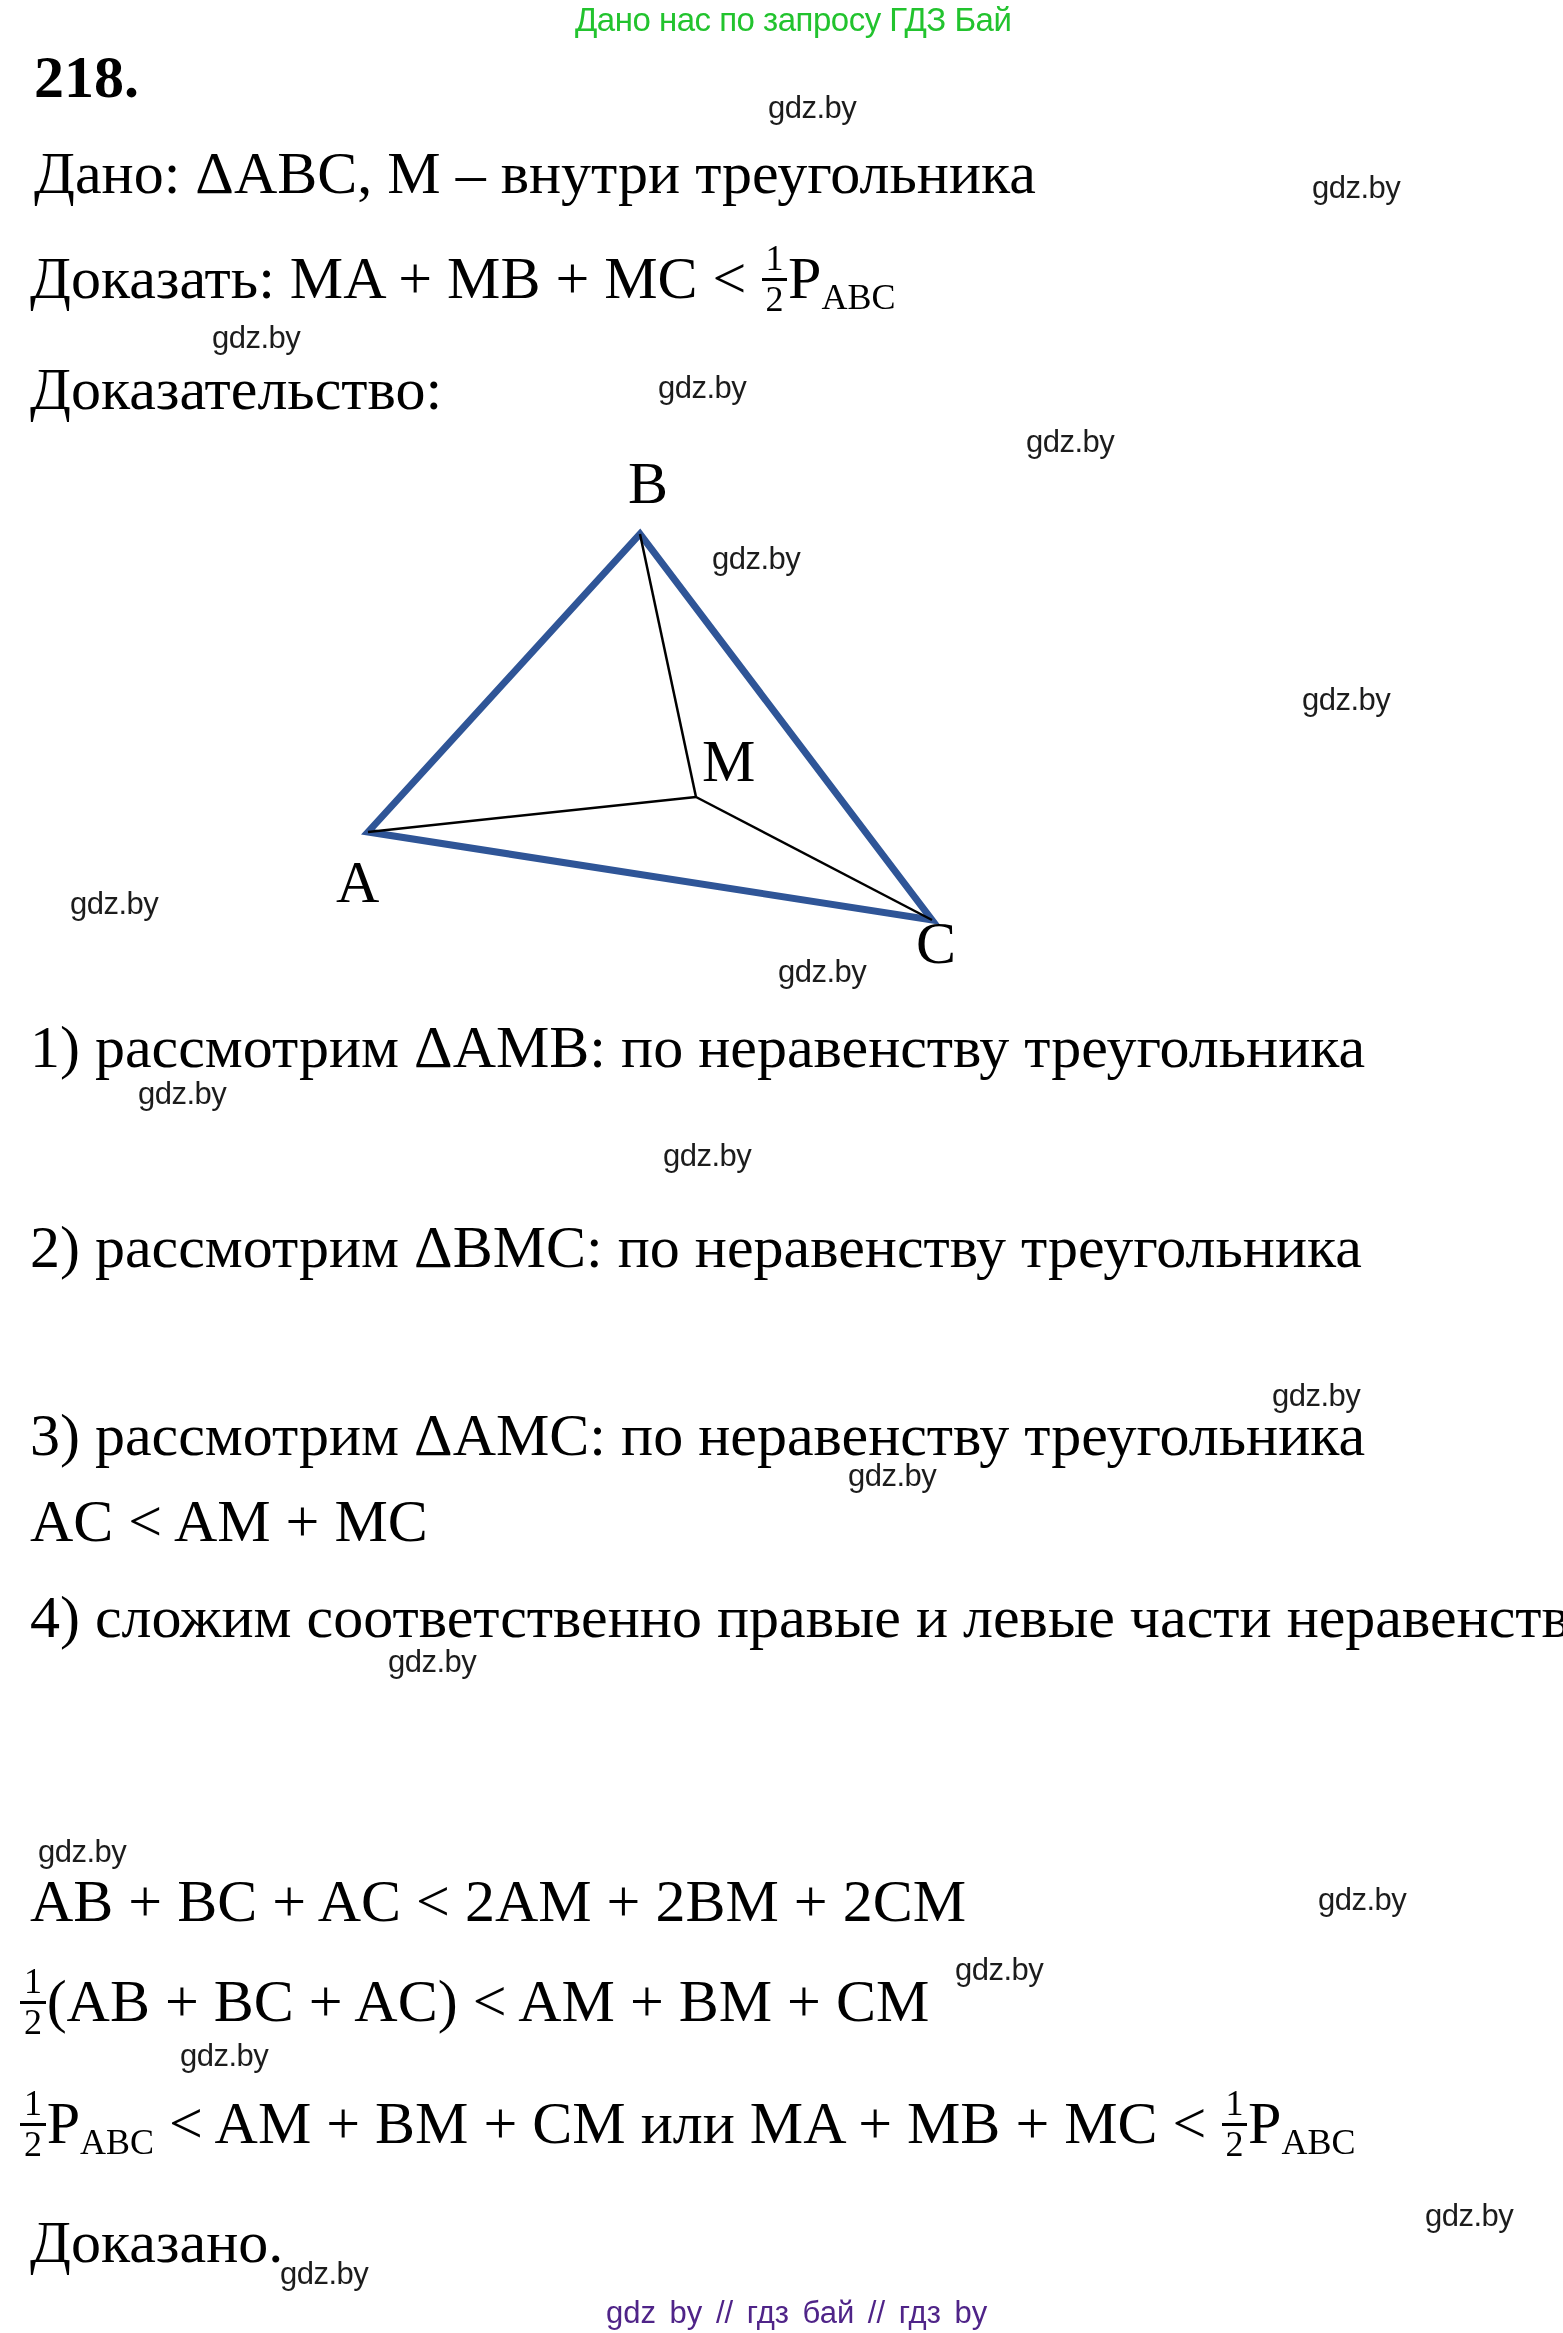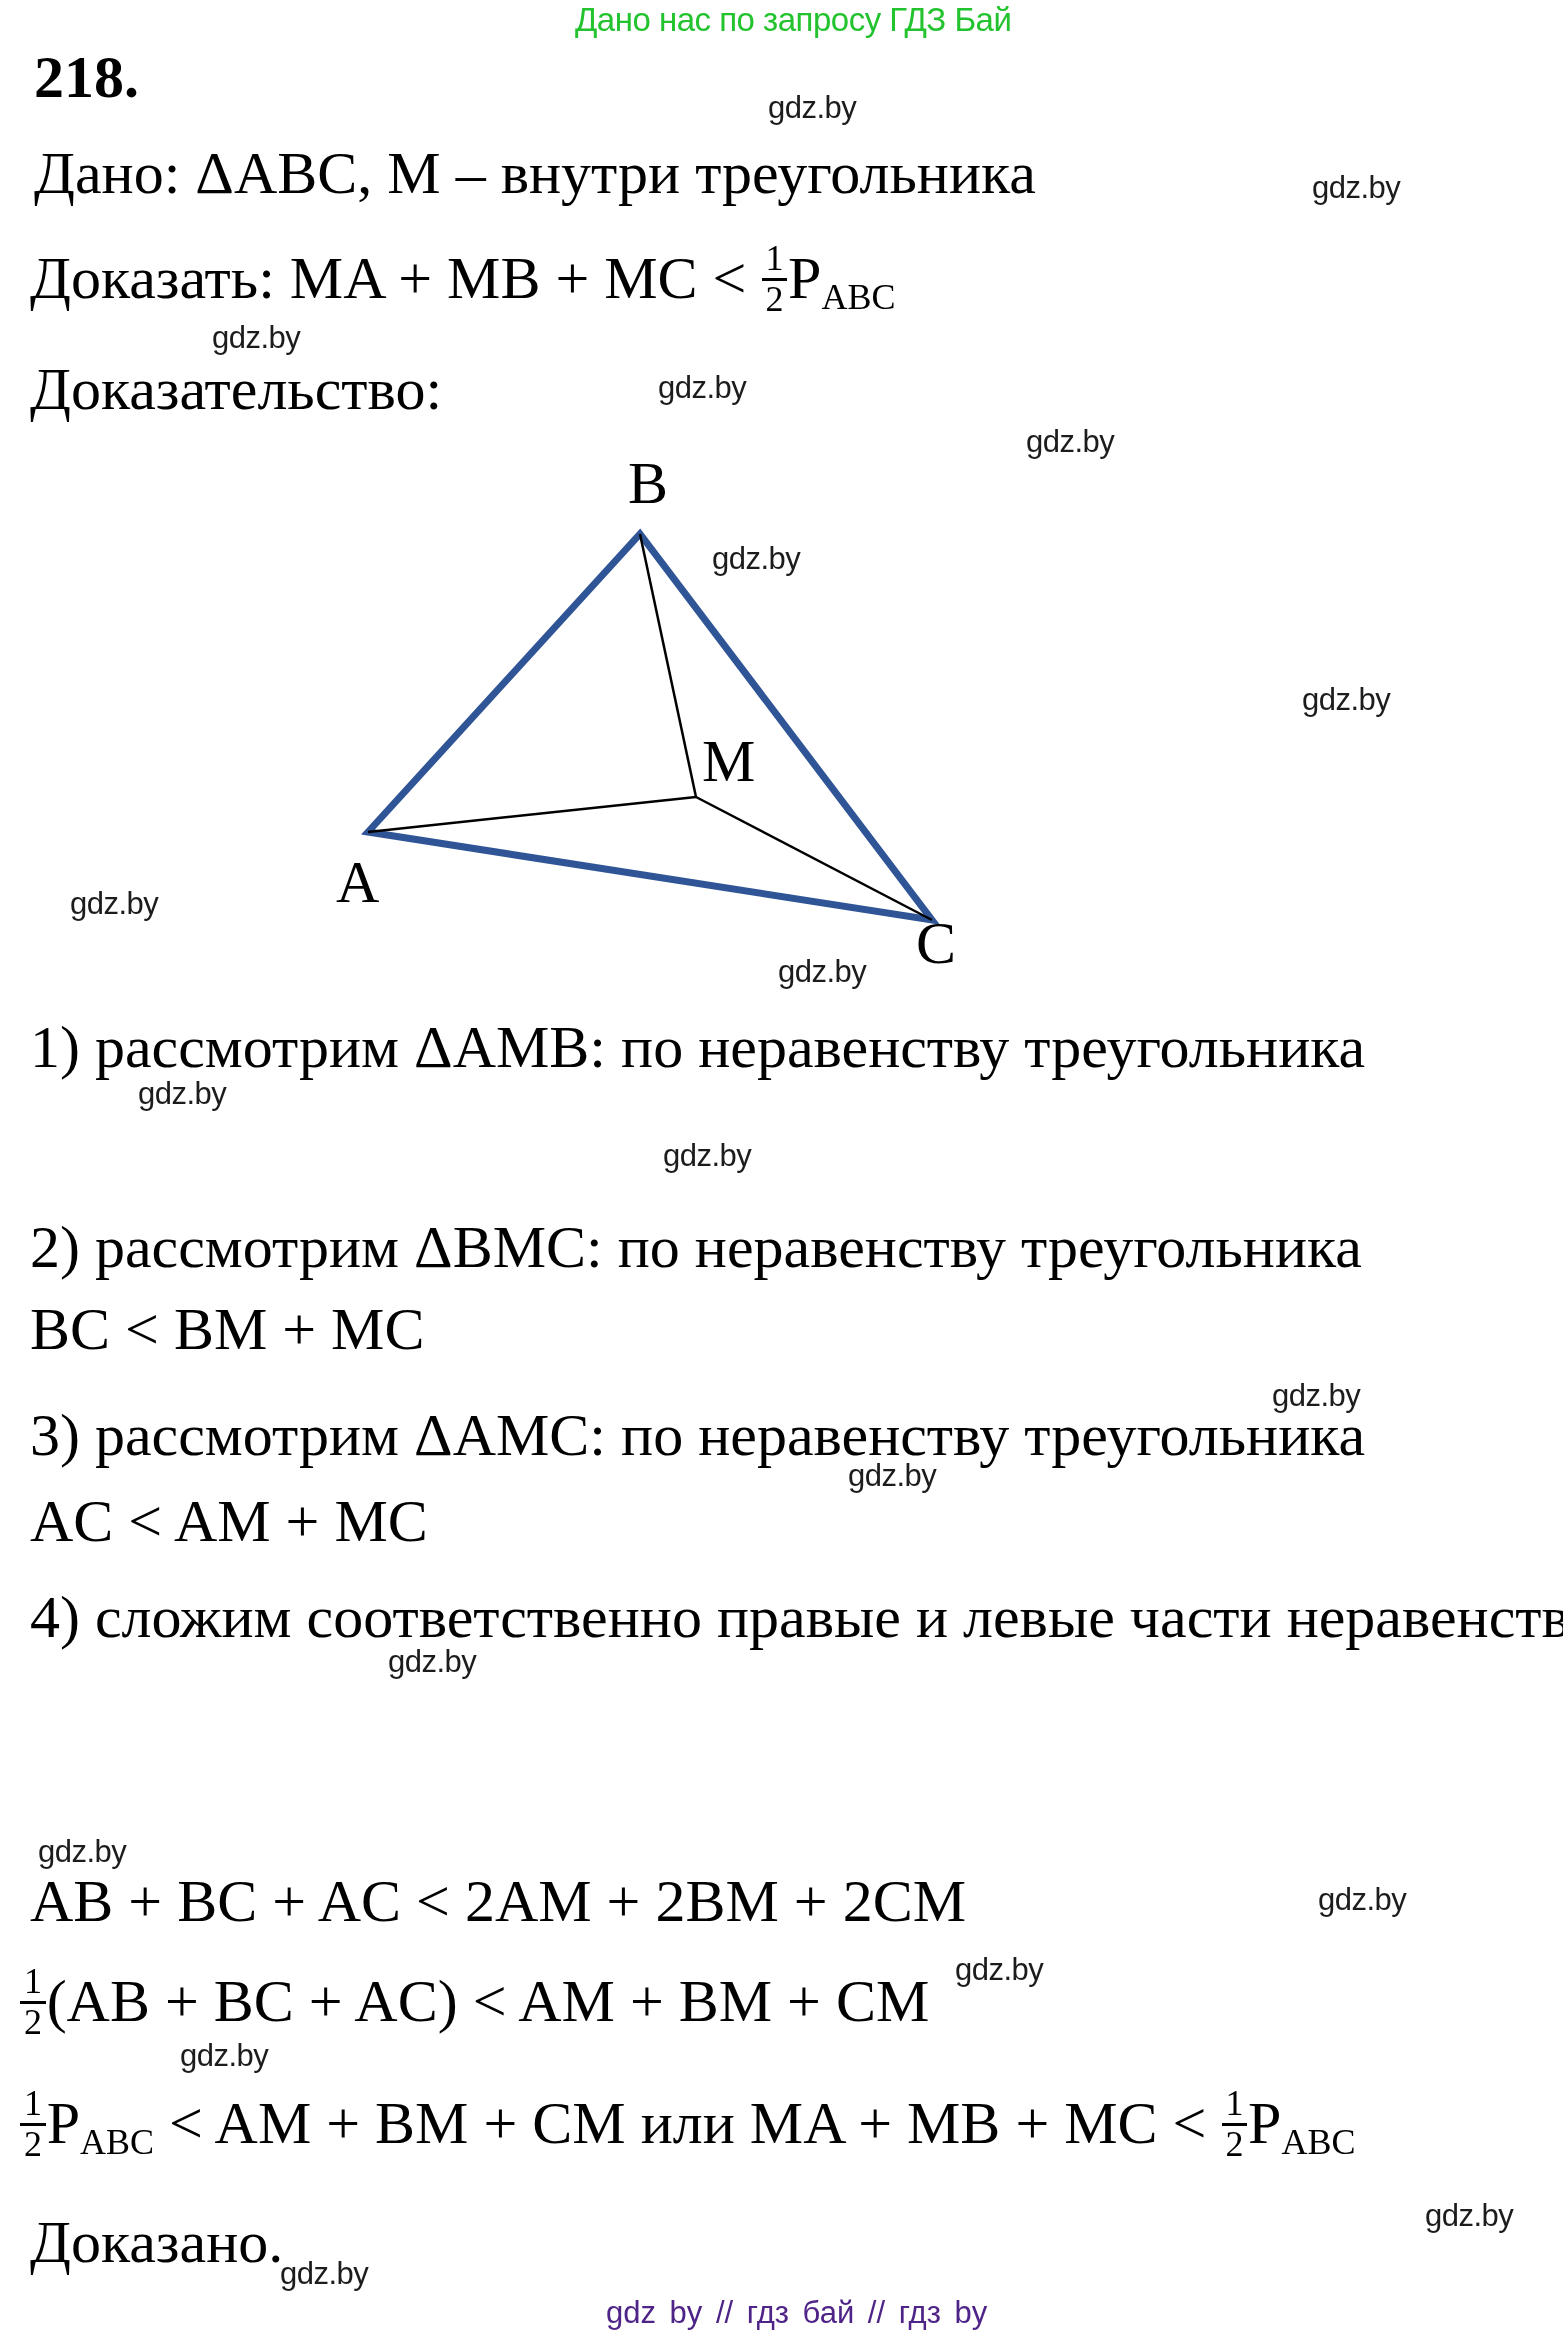--- a/index.html
+++ b/index.html
@@ -54,21 +54,20 @@
   </svg>
 
   <div class="vlabel" style="left:628px;top:453px;">B</div>
   <div class="vlabel" style="left:336px;top:852px;">A</div>
   <div class="vlabel" style="left:916px;top:913px;">C</div>
   <div class="vlabel" style="left:702px;top:731px;">M</div>
 
   <div class="line" style="left:30px;top:1014px;">1) рассмотрим ΔAMB: по неравенству треугольника</div>
 
   <div class="line" style="left:30px;top:1214px;">2) рассмотрим ΔBMC: по неравенству треугольника</div>
-  <div class="line" style="left:30px;top:1296px;">BC &lt; BM + MC</div>
 
   <div class="line" style="left:30px;top:1402px;">3) рассмотрим ΔAMC: по неравенству треугольника</div>
   <div class="line" style="left:30px;top:1488px;">AC &lt; AM + MC</div>
 
   <div class="line" style="left:30px;top:1584px;">4) сложим соответственно правые и левые части неравенств</div>
 
   <div class="line" style="left:30px;top:1868px;">AB + BC + AC &lt; 2AM + 2BM + 2CM</div>
 
   <div class="line" style="left:20px;top:1963px;"><span class="frac"><span class="num">1</span><span class="den">2</span></span>(AB + BC + AC) &lt; AM + BM + CM</div>
   <div class="line" style="left:20px;top:2085px;"><span class="frac"><span class="num">1</span><span class="den">2</span></span>P<span class="ssub">ABC</span> &lt; AM + BM + CM или MA + MB + MC &lt; <span class="frac"><span class="num">1</span><span class="den">2</span></span>P<span class="ssub">ABC</span></div>

